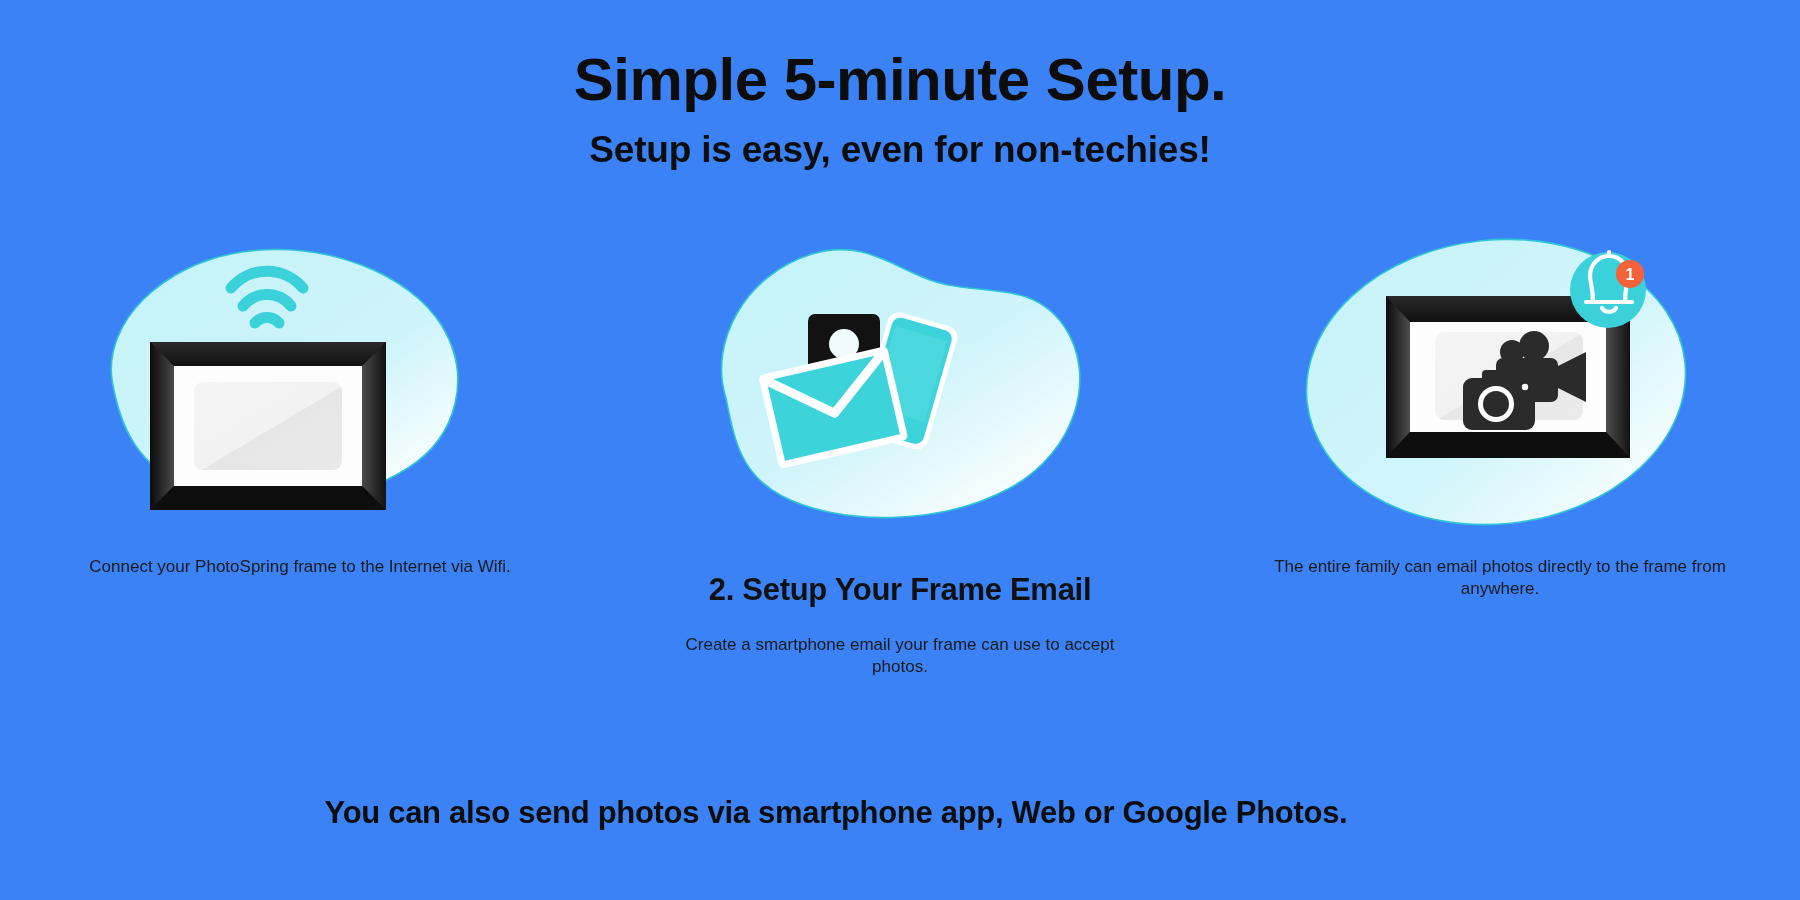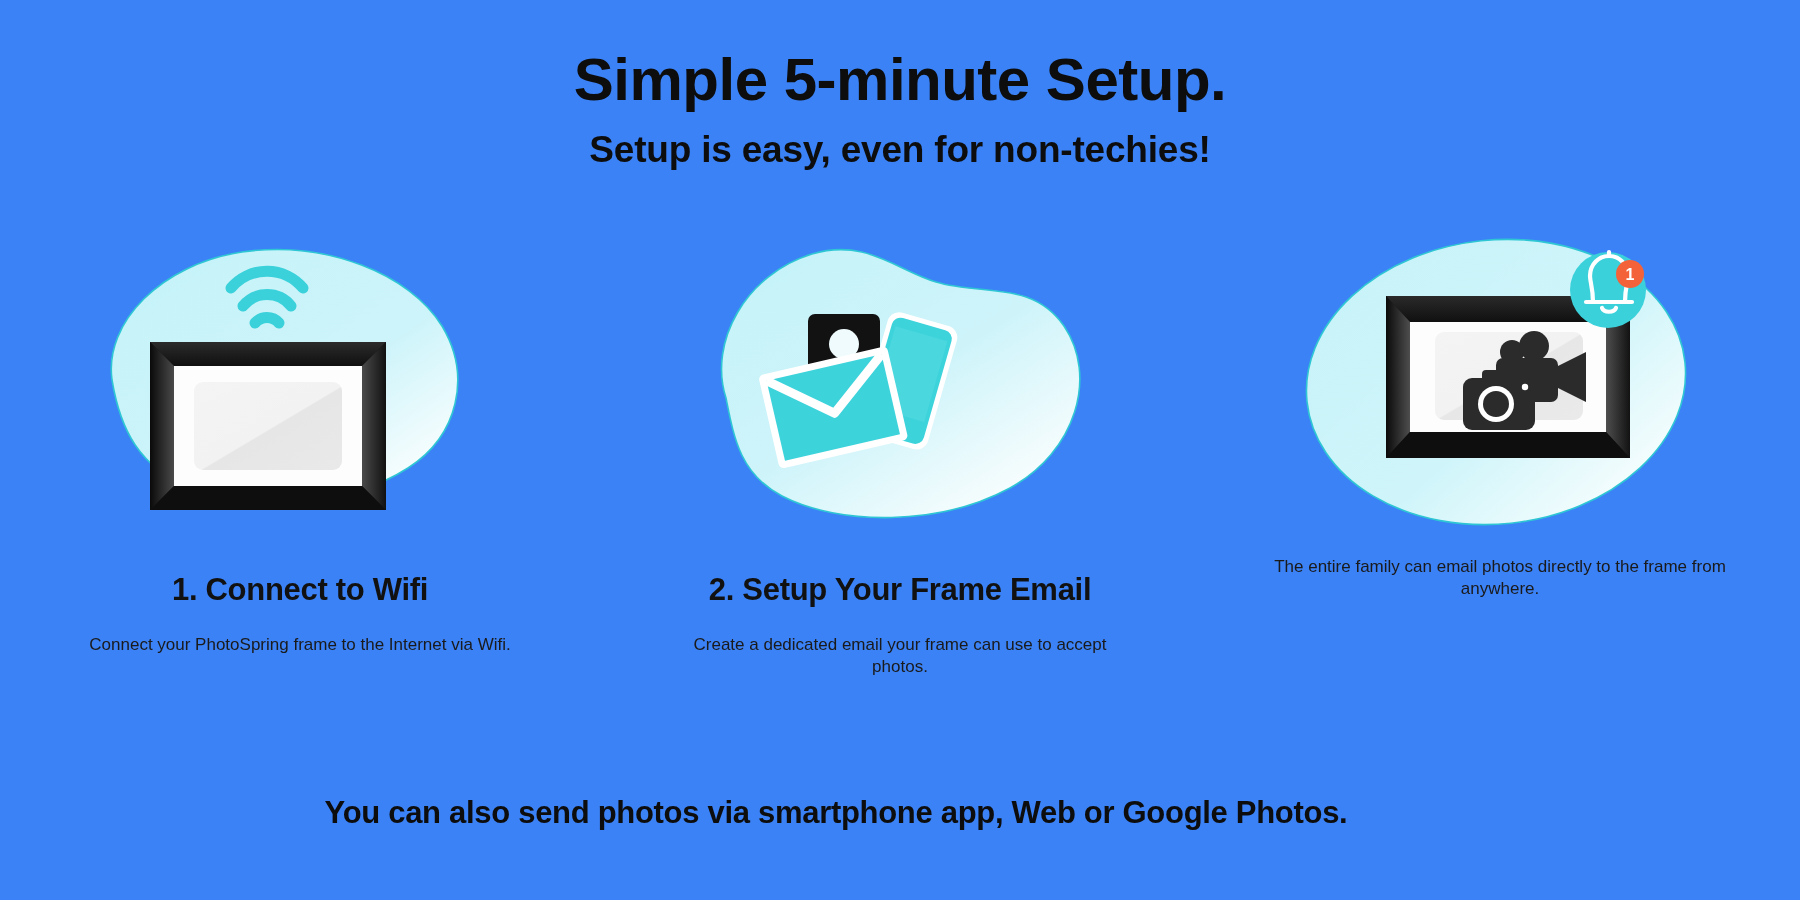--- a/index.html
+++ b/index.html
@@ -156,21 +156,20 @@
             <rect x="60" y="112" width="236" height="168" fill="#161616"></rect>
             <polygon points="60,112 296,112 272,136 84,136" fill="url(#fr1top)"></polygon>
             <polygon points="60,112 84,136 84,256 60,280" fill="url(#fr1left)"></polygon>
             <polygon points="296,112 296,280 272,256 272,136" fill="url(#fr1right)"></polygon>
             <polygon points="60,280 84,256 272,256 296,280" fill="#0E0E0E"></polygon>
             <rect x="84" y="136" width="188" height="120" fill="#FDFDFD"></rect>
             <rect x="104" y="152" width="148" height="88" rx="9" fill="url(#ph1)"></rect>
           </g>
         </svg>
       </div>
-      <div class="step-title">1. Connect to Wifi</div>
       <div class="step-desc">Connect your PhotoSpring frame to the Internet via Wifi.</div>
     </div>
 
     <div class="col">
       <div class="art">
         <svg viewBox="0 0 420 300" xmlns="http://www.w3.org/2000/svg">
           <defs>
             <linearGradient id="blob2g" x1="0.12" y1="0.1" x2="0.85" y2="0.95">
               <stop offset="0%" stop-color="#C6F3F9"></stop>
               <stop offset="50%" stop-color="#CEF4FA"></stop>
@@ -202,21 +201,21 @@
           </g>
 
           <g transform="rotate(-13 150 180)">
             <rect x="78" y="128" width="132" height="96" rx="5" fill="#FFFFFF"></rect>
             <rect x="85" y="135" width="118" height="82" fill="#3DD3DB"></rect>
             <path d="M 85 135 L 144 182 L 203 135" fill="none" stroke="#FFFFFF" stroke-width="9" stroke-linejoin="round"></path>
           </g>
         </svg>
       </div>
       <div class="step-title">2. Setup Your Frame Email</div>
-      <div class="step-desc">Create a dedicated email your frame can use to accept photos.</div>
+      <div class="step-desc">Create a smartphone email your frame can use to accept photos.</div>
     </div>
 
     <div class="col">
       <div class="art">
         <svg viewBox="0 0 420 300" xmlns="http://www.w3.org/2000/svg">
           <defs>
             <linearGradient id="blob3g" x1="0.1" y1="0.12" x2="0.9" y2="0.95">
               <stop offset="0%" stop-color="#C8F3F9"></stop>
               <stop offset="55%" stop-color="#CFF5FA"></stop>
               <stop offset="100%" stop-color="#FBFEFE"></stop>

